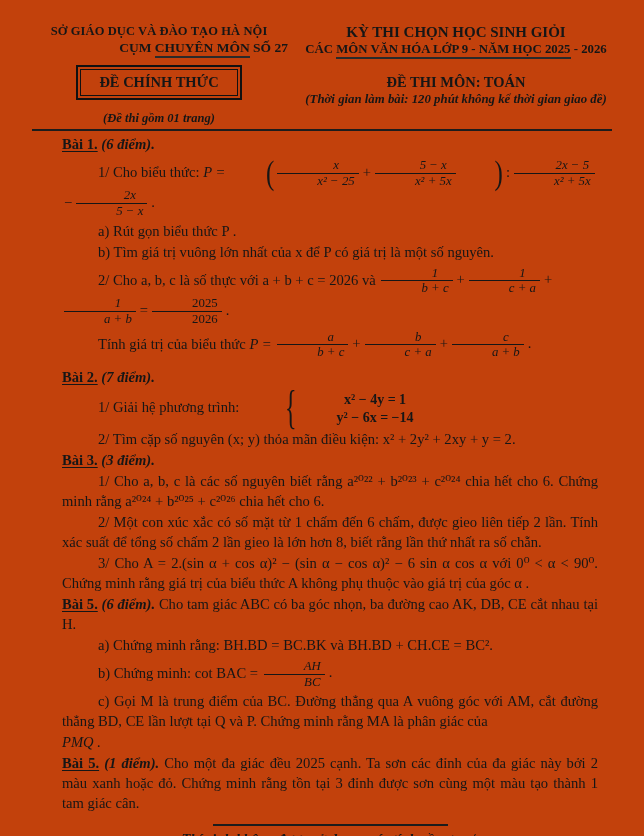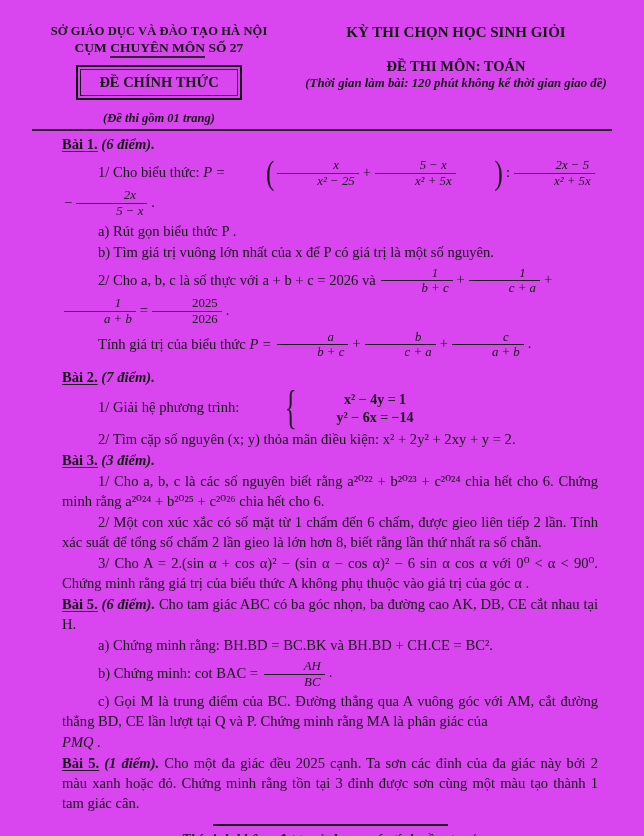--- a/index.html
+++ b/index.html
@@ -1,26 +1,26 @@
 <!DOCTYPE html>
 <html><head>
 <meta charset="utf-8">
 <style>
   html,body{margin:0;padding:0;background:#e8e8e8;}
   .page{
-    width:644px;height:836px;background:#d946ef;color:#161616;
+    width:644px;height:836px;background:#c2410c;color:#161616;
     font-family:"Liberation Serif","DejaVu Serif",serif;
     position:relative;overflow:hidden;margin:0 auto;
   }
   
   .hdr{display:flex;padding:24px 26px 0 30px;}
   .hdr-left{width:258px;text-align:center;flex-shrink:0;}
   .hdr-right{flex:1;text-align:center;padding-left:6px;}
   .hl1{font-weight:bold;font-size:12.5px;letter-spacing:.1px;}
-  .hl2{font-weight:bold;font-size:13.5px;margin-top:1px;}
+  .hl2{font-weight:bold;font-size:13.5px;margin-top:1px;text-align:right;}
   .useg{border-bottom:2px solid #2a2a2a;padding-bottom:1px;}
   .boxwrap{margin-top:9px;}
   .box-outer{display:inline-block;border:2px solid #111;padding:2px;}
   .box-inner{border:1px solid #111;padding:4px 18px;font-weight:bold;font-size:14.5px;}
   .pagenote{margin-top:11px;font-weight:bold;font-style:italic;font-size:12.5px;}
   .hr1{font-weight:bold;font-size:15px;}
   .hr2{font-weight:bold;font-size:12.8px;margin-top:1px;}
   .hr3{font-weight:bold;font-size:14.5px;margin-top:17px;}
   .hr4{font-weight:bold;font-style:italic;font-size:12.8px;margin-top:1px;}
   .toprule{border-top:2px solid #1c1c1c;margin:3px 32px 0 32px;}
@@ -59,20 +59,21 @@
       <div class="hl2"><span>CỤM </span><span class="useg">CHUYÊN MÔN</span><span> SỐ 27</span></div>
       <div class="boxwrap">
         <div class="box-outer">
           <div class="box-inner">ĐỀ CHÍNH THỨC</div>
         </div>
       </div>
       <div class="pagenote">(Đề thi gồm 01 trang)</div>
     </div>
     <div class="hdr-right">
       <div class="hr1">KỲ THI CHỌN HỌC SINH GIỎI</div>
+      <div class="hr2"><span>CÁC </span><span class="useg">MÔN VĂN HÓA LỚP 9 - NĂM HỌC 2025</span><span> - 2026</span></div>
       <div class="hr3">ĐỀ THI MÔN: TOÁN</div>
       <div class="hr4">(Thời gian làm bài: 120 phút không kể thời gian giao đề)</div>
     </div>
   </div>
   <div class="toprule"></div>
 
   <div class="content">
 
     <p class="para"><span class="btitle">Bài 1.</span> <span class="bpoints">(6 điểm).</span></p>
 

